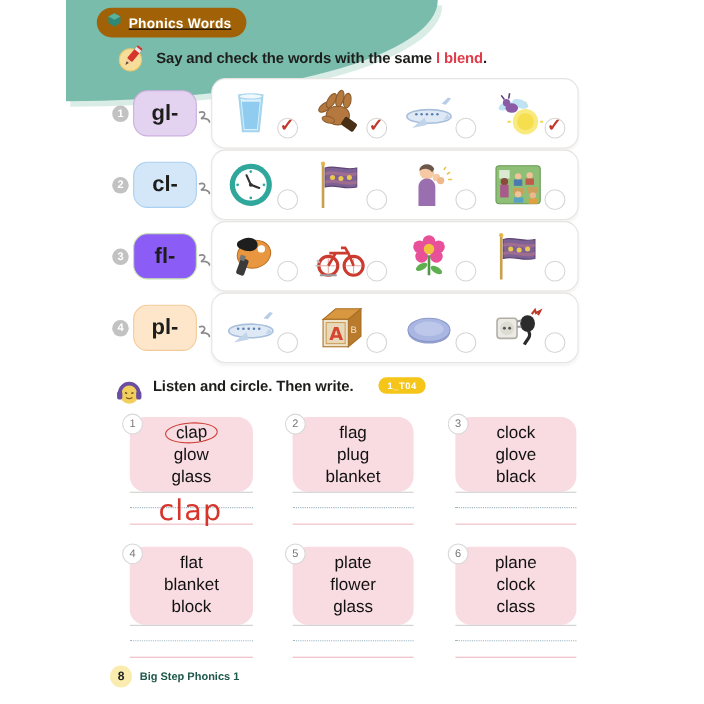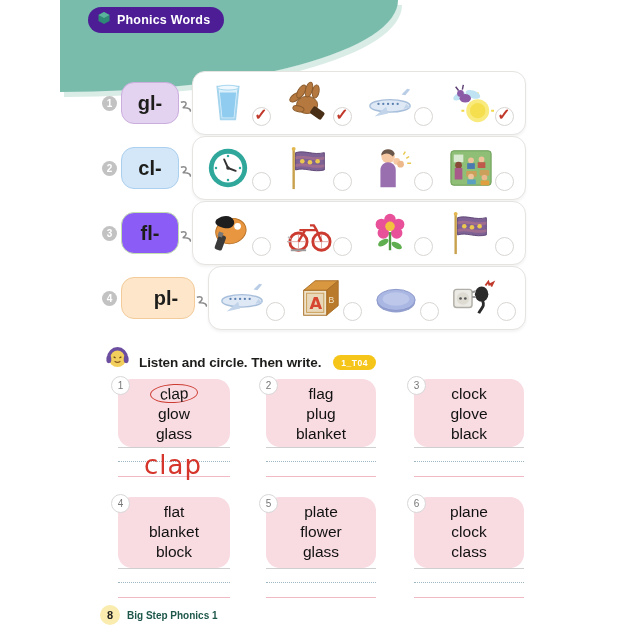--- a/index.html
+++ b/index.html
@@ -3,42 +3,42 @@
 <meta charset="utf-8">
 <style>
   html,body{margin:0;padding:0;background:#fff;}
   .page{position:relative;width:640px;height:640px;background:#ffffff;overflow:hidden;
         font-family:"Liberation Sans",sans-serif;}
 
   
   .banner-shape{position:absolute;left:60px;top:0;width:338px;height:92px;background:#7abcac;
                 border-bottom-right-radius:100% 100%;box-shadow:4px 5px 0 #d9ece6;}
   .banner-label{position:absolute;left:88px;top:7px;display:flex;align-items:center;gap:6px;
-                background:#4c1d95;border-radius:14px;padding:4px 14px 4px 9px;}
+                background:#a16207;border-radius:14px;padding:4px 14px 4px 9px;text-decoration:underline;}
   .banner-label .txt{color:#fff;font-weight:bold;font-size:12.5px;letter-spacing:.2px;}
 
   
   .inst1{position:absolute;left:106px;top:39px;display:flex;align-items:center;gap:9px;}
-  .inst2{position:absolute;left:104px;top:343px;display:flex;align-items:flex-end;gap:8px;}
+  .inst2{position:absolute;left:104px;top:343px;display:flex;align-items:flex-start;gap:8px;}
   .inst-text{font-size:13.5px;font-weight:bold;color:#1d1d1b;letter-spacing:-.1px;}
   .inst-red{color:#e23a48;}
   .tag{background:#f6c51a;color:#fff;font-size:8.5px;font-weight:bold;padding:2.5px 8px;
-       border-radius:8px;letter-spacing:.5px;margin-left:4px;}
+       border-radius:8px;letter-spacing:.5px;margin-left:15px;}
   .icn26{width:27px;height:27px;flex:none;}
 
   
   .p-row{position:absolute;left:102px;width:424px;height:60px;display:flex;align-items:center;}
   .row-num{width:15px;height:15px;border-radius:50%;background:#c2c2c2;color:#fff;font-size:10px;
            font-weight:bold;display:flex;align-items:center;justify-content:center;flex:none;}
   .row-label{width:56px;height:40px;border-radius:13px;display:flex;align-items:center;justify-content:center;
              font-size:20px;font-weight:600;color:#1d1d1b;margin-left:4px;flex:none;}
   .lbl-gl{background:#e3d2f0;border:1.5px solid #cbaede;}
   .lbl-cl{background:#d3e7f8;border:1.5px solid #abcfee;}
   .lbl-fl{background:#8b5cf6;border:1.5px solid #c3dfae;}
-  .lbl-pl{background:#fde6ca;border:1.5px solid #f3cb9a;padding-left:16px;}
+  .lbl-pl{background:#fde6ca;border:1.5px solid #f3cb9a;}
   .tail{flex:none;margin-top:10px;}
   .row-box{flex:1;height:58px;background:#fff;border:1.6px solid #e6e4e1;border-radius:13px;
            box-shadow:0 2px 3px rgba(0,0,0,.05);display:flex;align-items:center;padding:2px 4px;}
   .cell{flex:1;display:flex;align-items:flex-end;justify-content:center;gap:1px;height:54px;}
   .pic{width:46px;height:46px;flex:none;align-self:center;}
   .pic svg{width:100%;height:100%;display:block;}
   .chk{width:17px;height:17px;border:1.6px solid #d8d6d3;border-radius:50%;background:#fff;flex:none;
        margin-bottom:4px;color:#c0392b;font-size:16px;font-weight:bold;line-height:13px;
        text-align:center;overflow:visible;}
 
@@ -74,20 +74,34 @@
   <div class="banner-label">
     <span class="icn">
       <svg width="14" height="14" viewBox="0 0 14 14">
           <polygon points="7,1 12.5,4 12.5,10 7,13 1.5,10 1.5,4" fill="#2e8a76"></polygon>
           <polygon points="7,1 12.5,4 7,7 1.5,4" fill="#5bb29c"></polygon>
         </svg>
     </span>
     <span class="txt">Phonics Words</span>
   </div>
 
+  <div class="inst1">
+    <span class="icn26">
+      <svg viewBox="0 0 28 28">
+          <circle cx="13" cy="16" r="10.5" fill="#f7dd9a" stroke="#e8c96a"></circle>
+          <g transform="rotate(40 14 14)">
+            <rect x="11" y="1" width="6" height="16" rx="1" fill="#d6352b"></rect>
+            <polygon points="11,17 17,17 14,23" fill="#f3cfa0"></polygon>
+            <polygon points="12.7,19.5 15.3,19.5 14,23" fill="#5a4632"></polygon>
+            <rect x="11" y="3" width="6" height="3" fill="#e8e8e8"></rect>
+          </g>
+        </svg>
+    </span>
+    <span class="inst-text"><span>Say and check the words with the same </span><span class="inst-red">l blend</span><span>.</span></span>
+  </div>
 
   <div class="p-row" style="top:73px">
     <span class="row-num">1</span>
     <span class="row-label lbl-gl">gl-</span>
     <span class="tail"><svg width="13" height="20" viewBox="0 0 14 20">
           <path d="M2 6c6-2 8 2 2 6 6-1 9 2 8 4" stroke="#8a8a8a" stroke-width="1.6" fill="none"></path>
         </svg></span>
     <div class="row-box">
       <div class="cell">
         <span class="pic">

